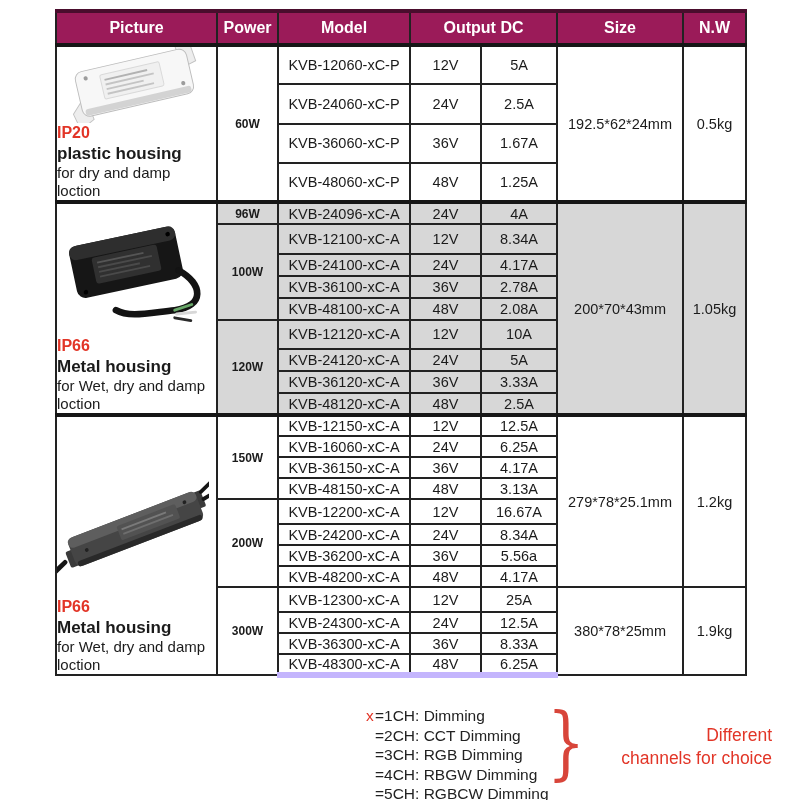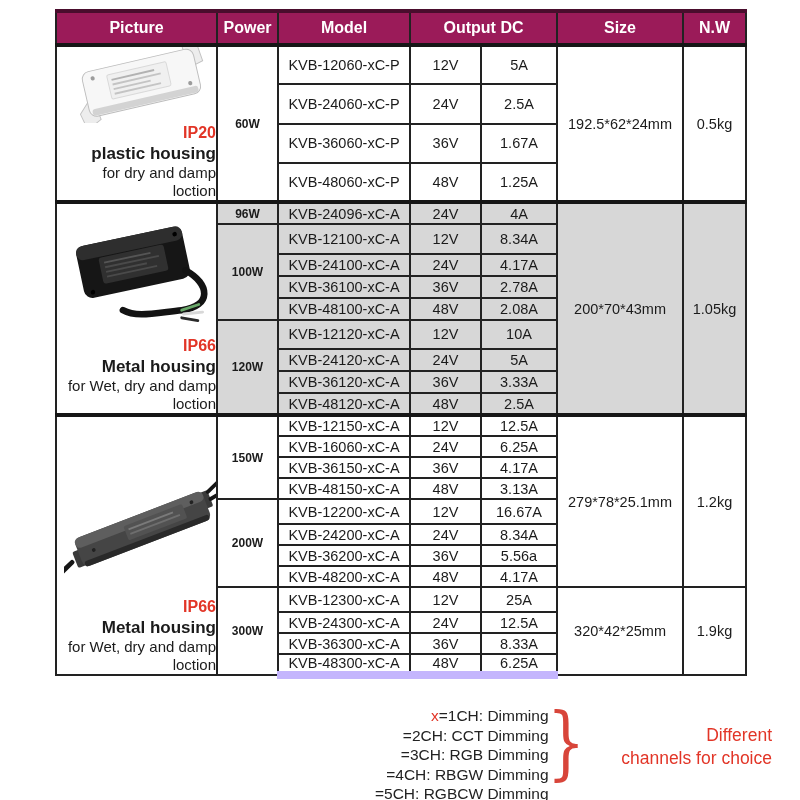--- a/index.html
+++ b/index.html
@@ -11,39 +11,39 @@
 
   .spec thead th{
     background:#9B1B59;color:#fff;font-weight:bold;font-size:16px;height:30px;
     border-top:4px solid #4A0D2D;border-bottom:3px solid #33081f;border-left:2px solid #222;border-right:2px solid #222;
   }
 
   tr.s1{height:35px;}
   tr.s2{height:22px;}
   tr.s3{height:21px;}
   tr.sec-start > td{border-top:4px solid #161616;}
-  tbody tr:last-child > td{border-bottom:8px solid #c4b5fd;margin-left:37px;}
+  tbody tr:last-child > td{border-bottom:6px solid #c4b5fd;margin-left:37px;}
 
   td.cell{font-size:14.5px;background:#fff;}
   tr.alt td.cell{background:#D7D7D7;}
   td.power-cell{font-weight:bold;font-size:12px;}
   td.model-cell{letter-spacing:0;}
   td.pic-cell{background:#fff;}
 
-  .pic-inner{display:flex;flex-direction:column;align-items:flex-end;justify-content:center;width:100%;border-radius:26px;}
+  .pic-inner{display:flex;flex-direction:column;align-items:flex-start;justify-content:center;width:100%;border-radius:26px;}
   .cap-ip{color:#E23527;font-weight:bold;font-size:16px;line-height:20px;}
   .cap-h{font-weight:bold;font-size:17px;line-height:21px;}
   .cap-n{font-size:15px;line-height:18px;}
 
   .img-plastic{width:152px;height:76px;}
   .img-metal{width:152px;height:128px;margin-bottom:4px;}
   .img-slim{width:152px;height:126px;margin:42px 0 12px 0;}
 
   .footnote{position:absolute;left:366px;top:706px;font-size:15.5px;line-height:19.5px;color:#222;}
-  .fn-line{white-space:nowrap;text-align:right;}
+  .fn-line{white-space:nowrap;}
   .fn-red{display:inline-block;width:9px;color:#E23527;}
   .brace{position:absolute;left:547px;top:697px;color:#D8453A;font-family:"DejaVu Serif",serif;
          font-size:80px;line-height:92px;transform:scaleX(0.75);transform-origin:left top;font-weight:normal;}
   .choice-label{position:absolute;left:576px;top:724px;width:196px;text-align:right;
                 color:#E23527;font-size:17.5px;line-height:23px;}
 </style>
 </head>
 <body>
 
 <div class="sheet">
@@ -256,21 +256,21 @@
         <tr class="s3">
           <td class="cell model-cell">KVB-48200-xC-A</td>
           <td class="cell">48V</td>
           <td class="cell">4.17A</td>
         </tr>
         <tr class="s3">
           <td rowspan="4" class="cell power-cell">300W</td>
           <td class="cell model-cell">KVB-12300-xC-A</td>
           <td class="cell">12V</td>
           <td class="cell">25A</td>
-          <td rowspan="4" class="cell">320*42*25mm</td>
+          <td rowspan="4" class="cell">380*78*25mm</td>
           <td rowspan="4" class="cell">1.9kg</td>
         </tr>
         <tr class="s3">
           <td class="cell model-cell">KVB-24300-xC-A</td>
           <td class="cell">24V</td>
           <td class="cell">12.5A</td>
         </tr>
         <tr class="s3">
           <td class="cell model-cell">KVB-36300-xC-A</td>
           <td class="cell">36V</td>

